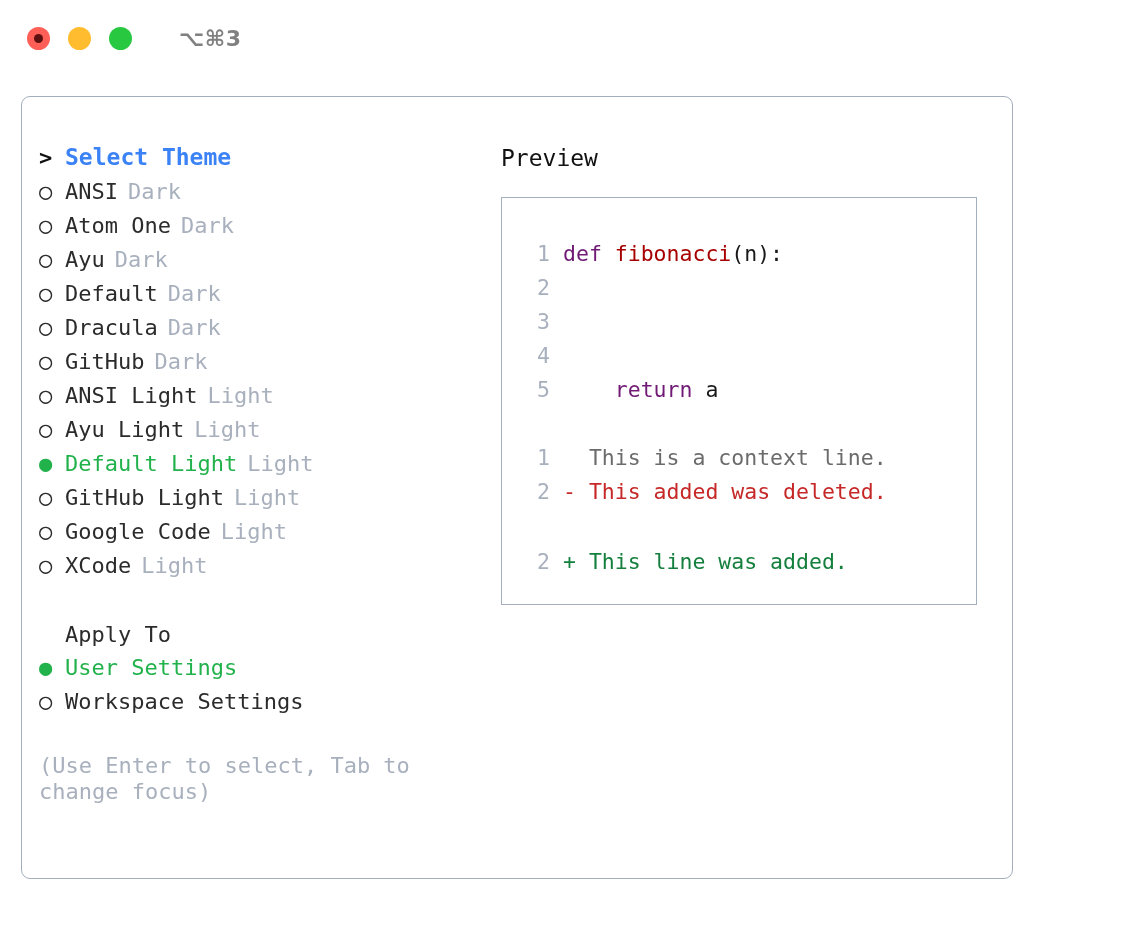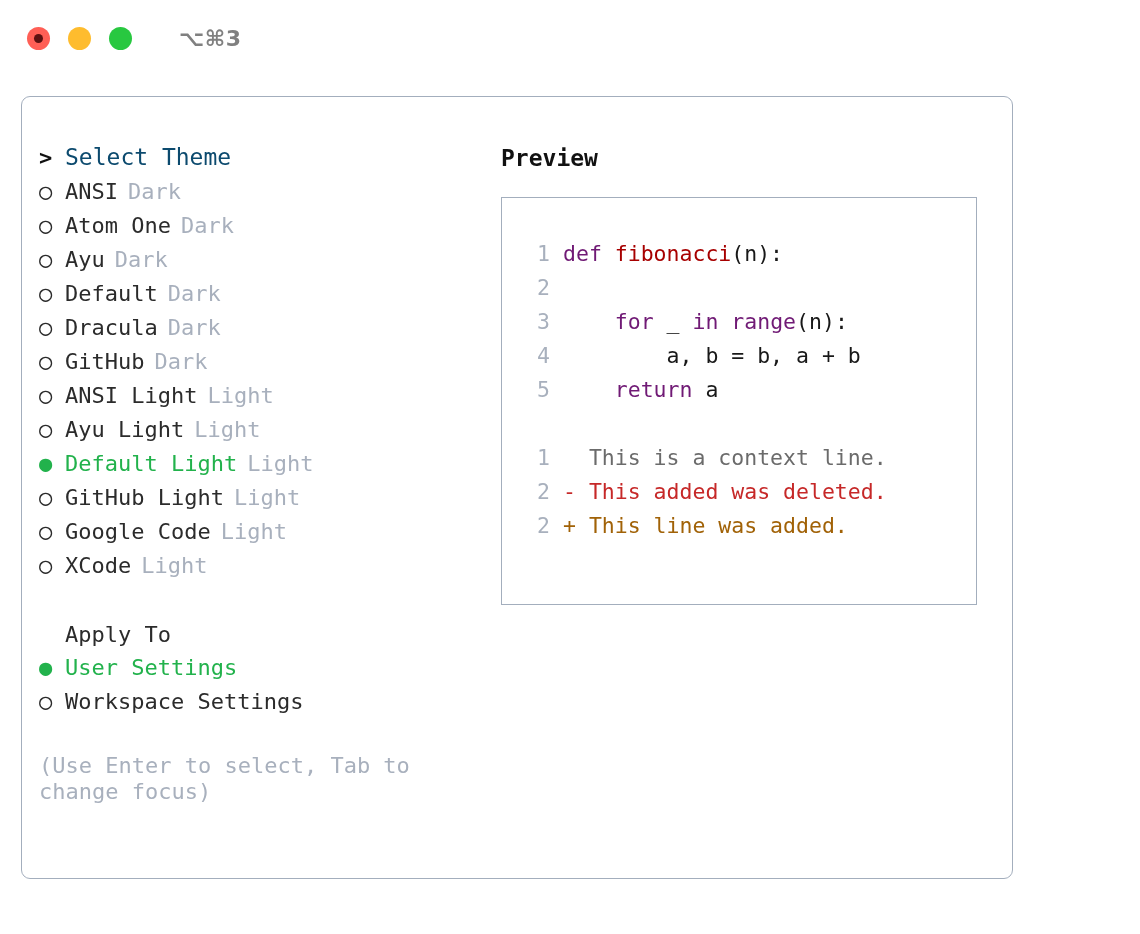--- a/index.html
+++ b/index.html
@@ -103,21 +103,21 @@
   }
   .bullet.sel { color: #22b24c; }
   .bullet.prompt {
     font-weight: bold;
     color: #111111;
   }
   .label {
     color: #2b2b2b;
   }
   .label.sel   { color: #22b24c; }
-  .label.head  { font-weight: normal; color: #0c4a6e; font-size: 23px; }
+  .label.head  { font-weight: bold; color: #3b82f6; font-size: 23px; }
   .suffix {
     color: #a8b0bd;
     margin-left: 10px;
   }
   .section-head {
     display: flex;
     align-items: center;
     height: 34px;
     font-size: 22px;
     white-space: pre;
@@ -134,21 +134,21 @@
 
   
   .right-col {
     position: absolute;
     left: 479px;
     top: 44px;
     width: 490px;
   }
   .preview-title {
     font-size: 23px;
-    font-weight: bold;
+    font-weight: normal;
     color: #111111;
     line-height: 34px;
     margin-bottom: 22px;
   }
   .preview-box {
     width: 476px;
     height: 408px;
     border: 1.6px solid #a3aebd;
     box-sizing: border-box;
     background: #ffffff;
@@ -167,21 +167,21 @@
     text-align: right;
     color: #a8b0bd;
     margin-right: 13px;
   }
   .code-blank { height: 34px; }
   .kw   { color: #701a75; }
   .fn   { color: #a70000; }
   .txt  { color: #181818; }
   .ctx  { color: #6b6b6b; }
   .del  { color: #c62828; }
-  .add  { color: #a16207; }
+  .add  { color: #15803d; margin-top: 36px; }
 </style>
 </head>
 <body>
 
 <div class="window">
 
   <div class="titlebar">
     <div class="dots">
       <span class="dot red">
         <span class="inner"></span>
@@ -234,22 +234,22 @@
         <div class="hint">(Use Enter to select, Tab to change focus)</div>
       </div>
 
       <div class="right-col">
         <div class="preview-title">Preview</div>
 
         <div class="preview-box">
           <div id="code-block">
               <div class="code-line"><span class="lineno">1</span><span><span class="kw">def </span><span class="fn">fibonacci</span><span class="txt">(n):</span></span></div>
               <div class="code-line"><span class="lineno">2</span></div>
-              <div class="code-line"><span class="lineno">3</span><span><span class="txt">    </span><span class="kw">for</span><span class="txt"> _ </span><span class="kw">in</span><span class="txt"> </span><span class="kw">range</span><span class="txt">(n):</span></span></div>
-              <div class="code-line"><span class="lineno">4</span><span><span class="txt">        a, b = b, a + b</span></span></div>
+              <div class="code-line"><span class="lineno">3</span></div>
+              <div class="code-line"><span class="lineno">4</span></div>
               <div class="code-line"><span class="lineno">5</span><span><span class="txt">    </span><span class="kw">return</span><span class="txt"> a</span></span></div>
             </div>
           <div class="code-blank"></div>
           <div id="diff-block">
               <div class="code-line"><span class="lineno">1</span><span class="ctx">  This is a context line.</span></div>
               <div class="code-line"><span class="lineno">2</span><span class="del">- This added was deleted.</span></div>
               <div class="code-line"><span class="lineno">2</span><span class="add">+ This line was added.</span></div>
             </div>
         </div>
       </div>

